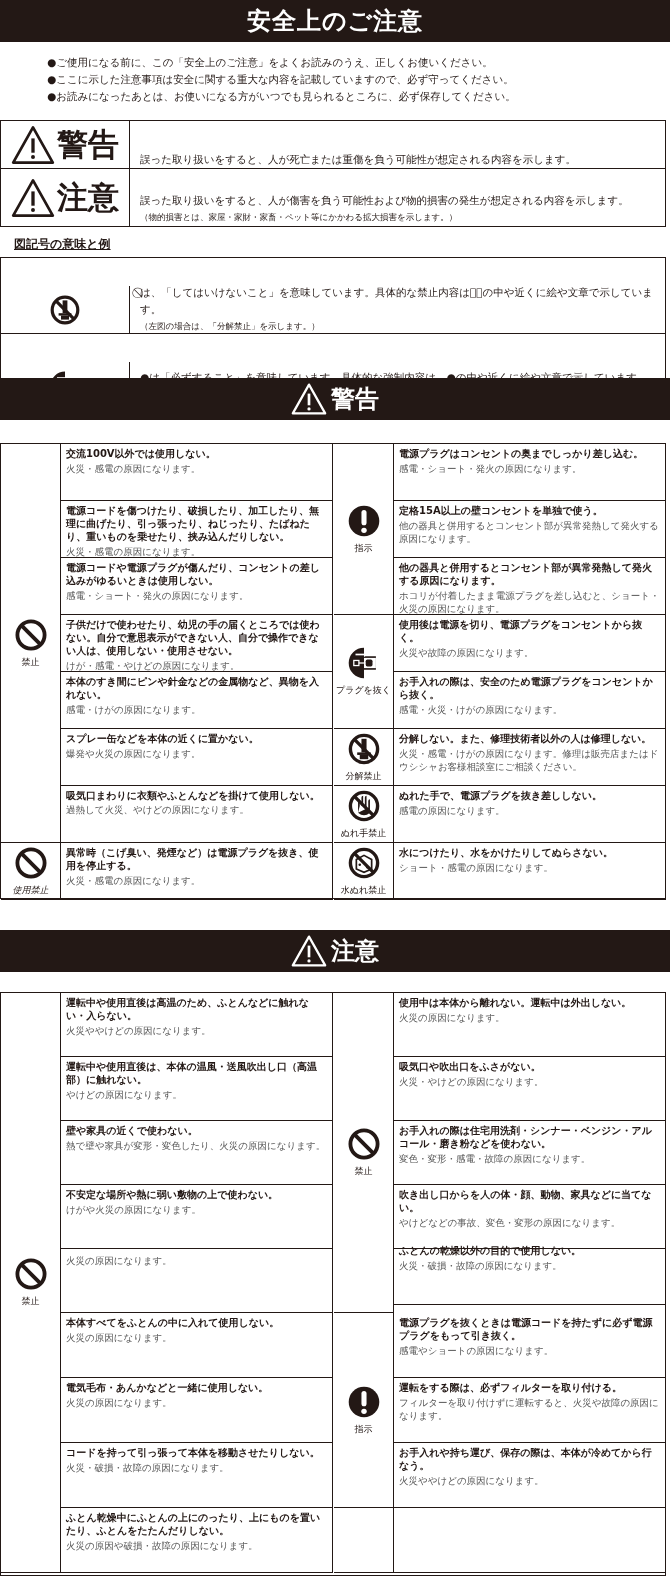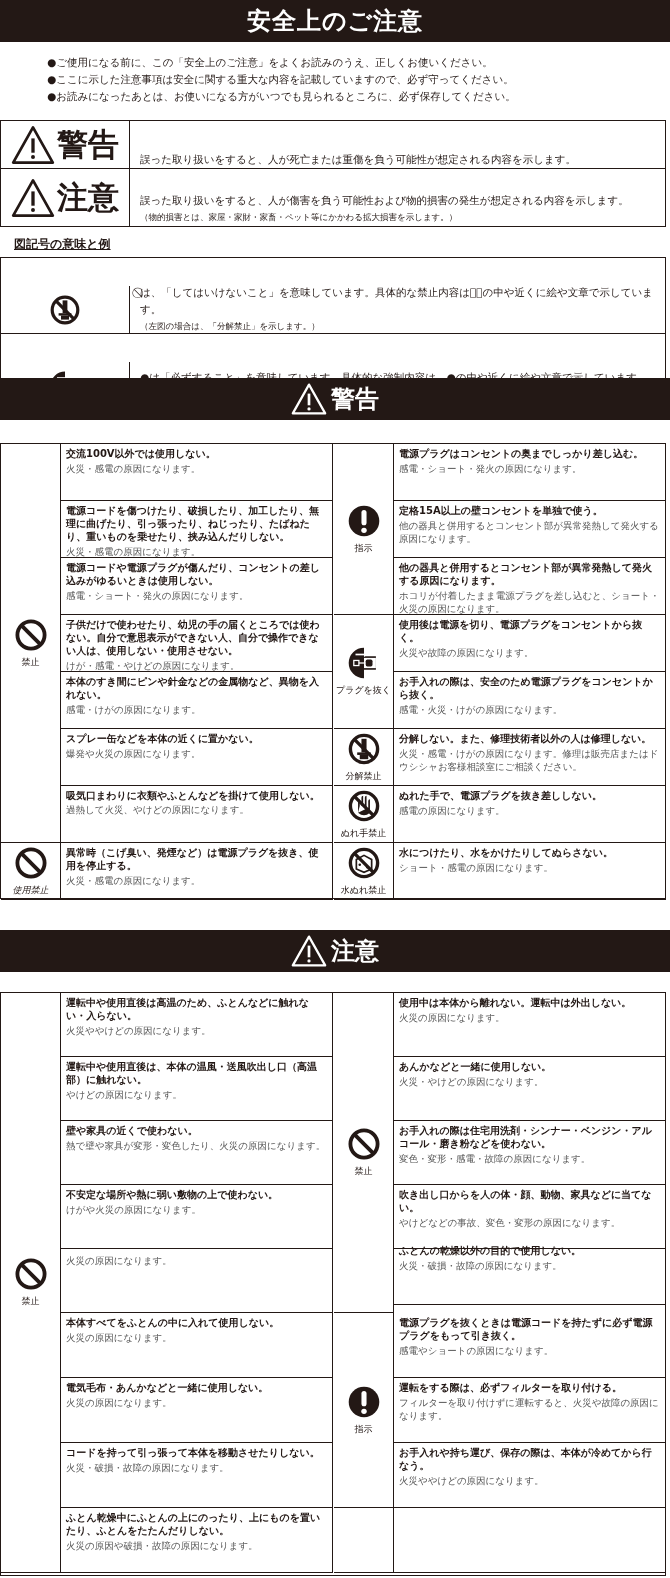--- a/index.html
+++ b/index.html
@@ -314,21 +314,21 @@
       <svg>
         <use href="#sym-prohibited"></use>
       </svg>
       <span>禁止</span>
     </div>
     <div class="cell tcell" style="left: 393px; top: 0px; width: 272px; height: 64px;">
       <div class="h">使用中は本体から離れない。運転中は外出しない。</div>
       <div class="s">火災の原因になります。</div>
     </div>
     <div class="cell tcell" style="left: 393px; top: 64px; width: 272px; height: 64px;">
-      <div class="h">あんかなどと一緒に使用しない。</div>
+      <div class="h">吸気口や吹出口をふさがない。</div>
       <div class="s">火災・やけどの原因になります。</div>
     </div>
     <div class="cell tcell" style="left: 393px; top: 128px; width: 272px; height: 64px;">
       <div class="h">お手入れの際は住宅用洗剤・シンナー・ベンジン・アルコール・磨き粉などを使わない。</div>
       <div class="s">変色・変形・感電・故障の原因になります。</div>
     </div>
     <div class="cell tcell" style="left: 393px; top: 192px; width: 272px; height: 64px;">
       <div class="h">吹き出し口からを人の体・顔、動物、家具などに当てない。</div>
       <div class="s">やけどなどの事故、変色・変形の原因になります。</div>
     </div>

